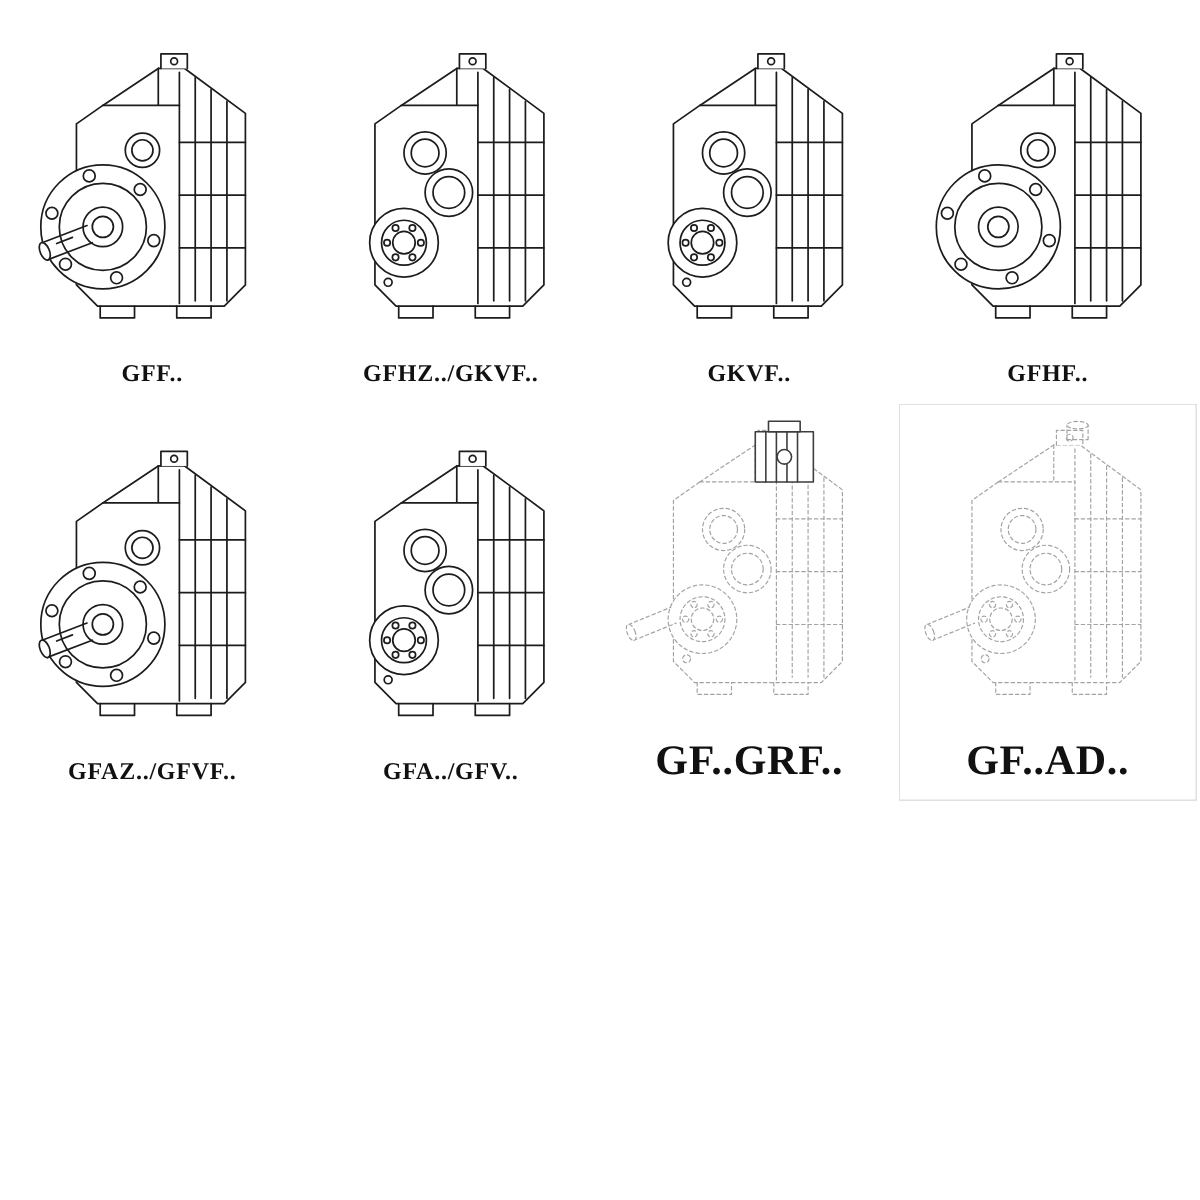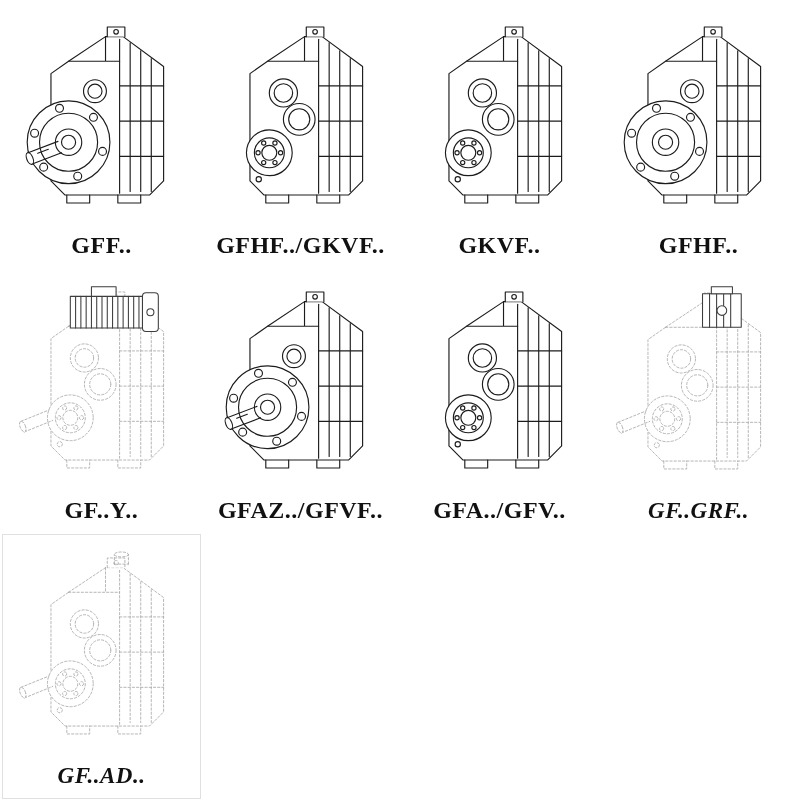--- a/index.html
+++ b/index.html
@@ -2,22 +2,22 @@
 <html><head>
 <meta charset="utf-8">
 <style>
   html,body { margin:0; padding:0; background:#ffffff; }
   body { width:800px; height:800px; font-family:"Liberation Serif", serif; }
   .page { width:800px; height:800px; box-sizing:border-box; padding:4px 2px 0 2px;
           display:grid; grid-template-columns:repeat(4,1fr); grid-template-rows:repeat(3,265px); }
   .cell { margin:0; display:flex; flex-direction:column; align-items:center; justify-content:flex-end; }
   .art { width:176px; height:212px; }
   .art svg { width:100%; height:100%; overflow:visible; display:block; }
-  .cap { font-weight:700; font-size:24px; letter-spacing:.5px; color:#111; margin:4px 0 10px 0; white-space:nowrap; }
-  .cap-lg { font-size:23px;font-style:italic; }
+  .cap { font-weight:700; font-size:16px; letter-spacing:.5px; color:#111; margin:4px 0 10px 0; white-space:nowrap; }
+  .cap-lg { font-size:28px; }
   .cell-boxed { box-shadow: inset 0 0 0 1px #e0e0e0; text-align: center; }
   
   svg.ink   { stroke:#1c1c1c; stroke-width:1.3; fill:none; stroke-linejoin:round; stroke-linecap:round; }
   svg.ghost { stroke:#a3a3a3; stroke-width:0.9; fill:none; stroke-dasharray:2.6 2.2; stroke-linejoin:round; stroke-linecap:round; }
   .hard { stroke:#3d3d3d; stroke-width:1.2; stroke-dasharray:none; }
   .defs-holder { position:absolute; width:0; height:0; overflow:hidden; }
 </style>
 </head>
 <body>
 
@@ -117,21 +117,21 @@
     <figcaption class="cap">GFF..</figcaption>
   </figure>
 
   <figure class="cell">
     <div class="art">
       <svg class="ink" viewBox="0 0 200 230">
           <use href="#housing"></use>
           <use href="#bores"></use>
         </svg>
     </div>
-    <figcaption class="cap">GFHF../GKVF..</figcaption>
+    <figcaption class="cap">GFHZ../GKVF..</figcaption>
   </figure>
 
   <figure class="cell">
     <div class="art">
       <svg class="ink" viewBox="0 0 200 230">
           <use href="#housing"></use>
           <use href="#bores"></use>
         </svg>
     </div>
     <figcaption class="cap">GKVF..</figcaption>
@@ -143,33 +143,20 @@
           <use href="#housing"></use>
           <use href="#flange"></use>
         </svg>
     </div>
     <figcaption class="cap">GFHF..</figcaption>
   </figure>
 
 
 
 
-  <figure class="cell">
-    <div class="art">
-      <svg class="ghost" viewBox="0 0 200 230">
-          <use href="#housing"></use>
-          <use href="#bores"></use>
-          <g class="hard">
-            <use href="#motor"></use>
-          </g>
-          <use href="#leftshaft"></use>
-        </svg>
-    </div>
-    <figcaption class="cap">GF..Y..</figcaption>
-  </figure>
 
   <figure class="cell">
     <div class="art">
       <svg class="ink" viewBox="0 0 200 230">
           <use href="#housing"></use>
           <use href="#flange"></use>
           <use href="#shaft"></use>
         </svg>
     </div>
     <figcaption class="cap">GFAZ../GFVF..</figcaption>

